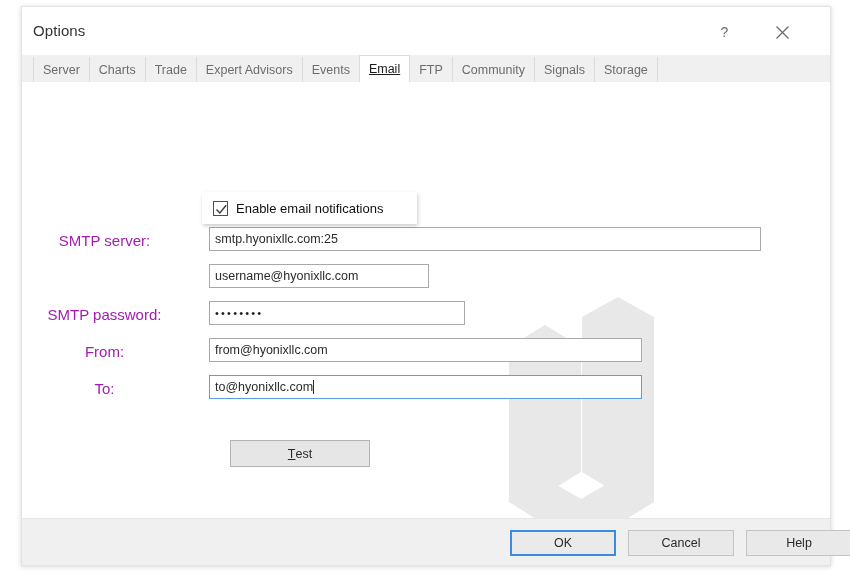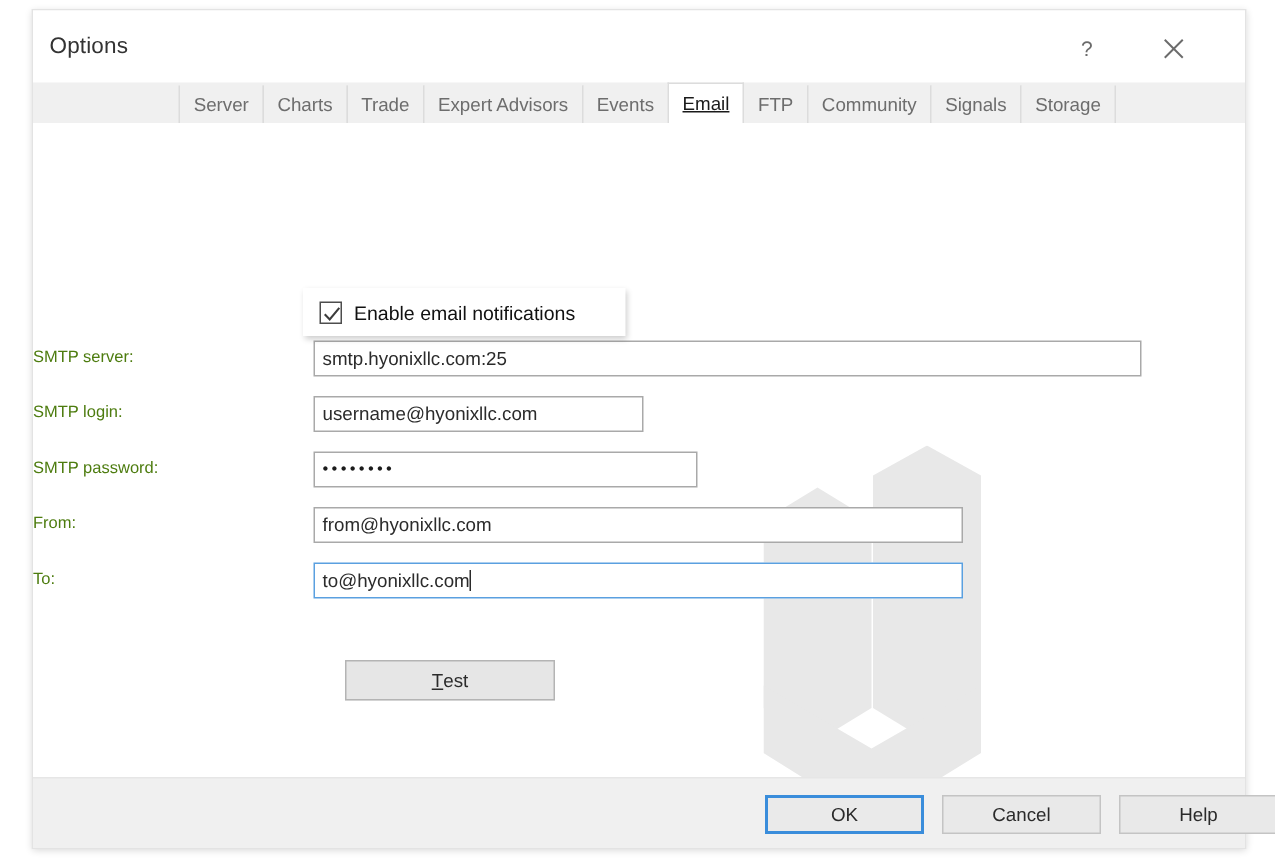--- a/index.html
+++ b/index.html
@@ -67,21 +67,20 @@
   
   .tabstrip {
     position: relative;
     flex: 0 0 27px;
     height: 27px;
     background: #f0f0f0;
     padding-left: 11px;
     display: flex;
     align-items: flex-end;
     z-index: 3;
-    justify-content: center;
   }
   .tab {
     position: relative;
     height: 25px;
     padding: 0 9px;
     display: flex;
     align-items: center;
     justify-content: center;
     font-size: 12.5px;
     color: #6d6d6d;
@@ -169,24 +168,24 @@
   .row {
     position: relative;
     height: 32px;
     margin-bottom: 5px;
   }
   .row .lbl {
     position: absolute;
     right: 0;
     width: 171px;
     top: 8px;
-    text-align: left;
+    text-align: center;
     padding-right: 6px;
-    font-size: 11px;
-    color: #4d7c0f;
+    font-size: 15px;
+    color: #a21caf;
     left: 0;
     white-space: nowrap;
   }
   .row .fld {
     position: absolute;
     left: 187px;
     top: 3px;
     height: 24px;
     border: 1px solid #a9a9a9;
     background: #ffffff;
@@ -343,21 +342,20 @@
       <div class="form">
 
         <div class="row">
           <div class="lbl">SMTP server:</div>
           <div class="fld w-server">
             <span>smtp.hyonixllc.com:25</span>
           </div>
         </div>
 
         <div class="row">
-          <div class="lbl">SMTP login:</div>
           <div class="fld w-login">
             <span>username@hyonixllc.com</span>
           </div>
         </div>
 
         <div class="row">
           <div class="lbl">SMTP password:</div>
           <div class="fld w-pass">
             <span class="dots">••••••••</span>
           </div>

